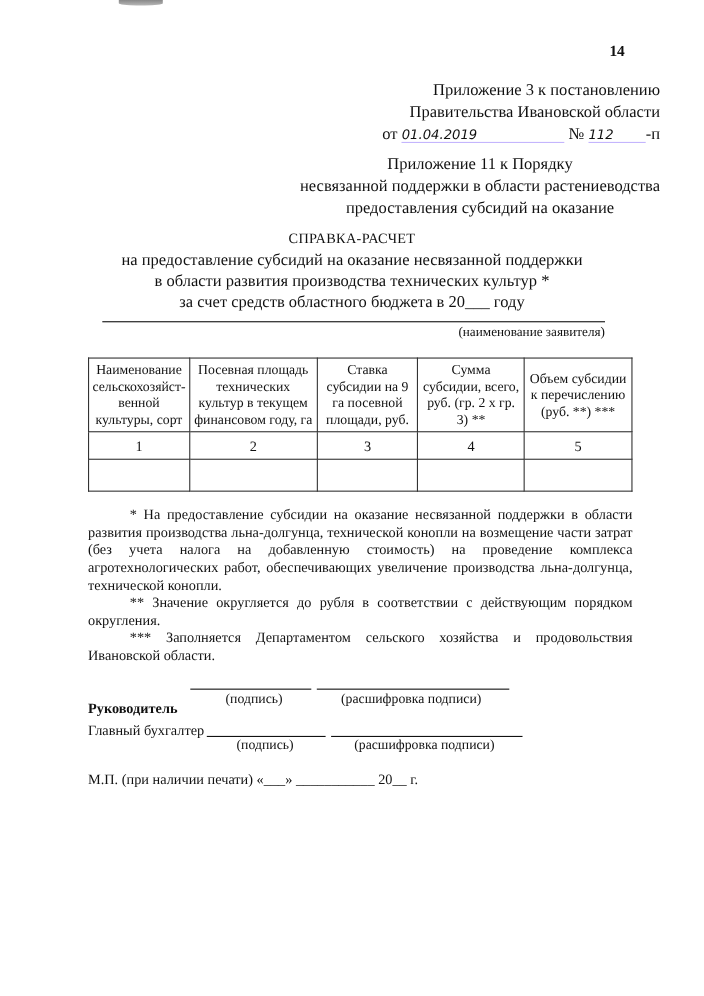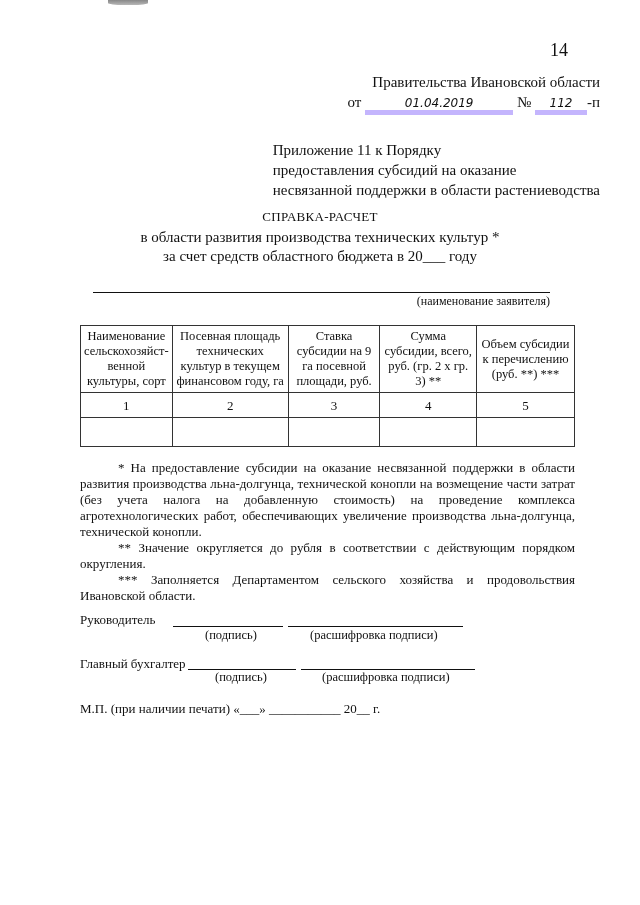--- a/index.html
+++ b/index.html
@@ -1,27 +1,27 @@
 <!DOCTYPE html>
 <html><head>
 <meta charset="utf-8">
 <style>
   html, body { margin:0; padding:0; background:#fff; }
   body { width:640px; height:905px; position:relative; overflow:hidden;
          font-family:"Liberation Serif", "DejaVu Serif", serif; color:#111; }
   .abs { position:absolute; }
   .scan-mark { left:108px; top:0; width:40px; height:5px;
     background:linear-gradient(#555,#999); border-radius:0 0 40% 40%; opacity:.7; }
-  .page-num { right:72px; top:40px; font-size:18px; }
+  .page-num { right:72px; top:40px; font-size:14px;font-weight:bold; }
   .approval { right:40px; top:72px; text-align:right; font-size:15px; line-height:20px; }
   .approval .hw { font-family:"DejaVu Sans", sans-serif; font-style:italic; font-size:12px;
-    display:inline-block; border-bottom:5px solid #c4b5fd; text-align:center; line-height:14px; }
+    display:inline-block; border-bottom:1px solid #c4b5fd; text-align:left; line-height:14px; }
   .hw-date { width:148px; }
   .hw-num { width:52px; }
-  .appendix { right:40px; top:140px; text-align:left; font-size:15px; line-height:20px;font-family:Liberation Serif, serif; }
+  .appendix { right:40px; top:140px; text-align:center; font-size:15px; line-height:20px;font-family:Liberation Serif, serif; }
   .title-block { left:0; right:0; top:206px; text-align:center; font-size:15px; line-height:19px; }
   .title-block .main { font-size:13px; letter-spacing:.3px; line-height:22px; }
   .applicant-line { left:93px; width:457px; top:292px; border-top:1px solid #111; }
   .applicant-caption { left:93px; width:457px; top:294px; text-align:right; font-size:12px; }
   table.calc { position:absolute; left:80px; top:325px; width:495px; border-collapse:collapse;
     font-size:12.5px; line-height:15px; }
   table.calc td { border:1px solid #333; text-align:center; vertical-align:middle; padding:2px 3px; }
   table.calc tr.hdr td { height:62px; }
   table.calc tr.nums td { height:20px; font-size:13px; }
   table.calc tr.empty td { height:24px; }
@@ -32,37 +32,39 @@
   .sig-cap { font-size:12.5px; }
 </style>
 </head>
 <body>
 
 <div class="abs scan-mark"></div>
 
 <div class="abs page-num">14</div>
 
 <div class="abs approval">
+  <div>Приложение 3 к постановлению</div>
   <div>Правительства Ивановской области</div>
   <div>
     <span>от</span>
     <span class="hw hw-date">01.04.2019</span>
     <span>№</span>
     <span class="hw hw-num">112</span><span>-п</span>
   </div>
 </div>
 
 <div class="abs appendix">
   <div>Приложение 11 к Порядку</div>
+  <div>несвязанной поддержки в области растениеводства</div>
   <div>предоставления субсидий на оказание</div>
-  <div>несвязанной поддержки в области растениеводства</div>
 </div>
 
 <div class="abs title-block">
   <div class="main">СПРАВКА-РАСЧЕТ</div>
+  <div>на предоставление субсидий на оказание несвязанной поддержки</div>
   <div>в области развития производства технических культур *</div>
   <div>за счет средств областного бюджета в 20___ году</div>
 </div>
 
 <div class="abs applicant-line"></div>
 <div class="abs applicant-caption">(наименование заявителя)</div>
 
 <table class="calc">
   <tbody>
       <tr class="hdr">
@@ -88,21 +90,21 @@
   </tr>
 </tbody>
   </table>
 
 <div class="abs notes">
   <p>* На предоставление субсидии на оказание несвязанной поддержки в области развития производства льна-долгунца, технической конопли на возмещение части затрат (без учета налога на добавленную стоимость) на проведение комплекса агротехнологических работ, обеспечивающих увеличение производства льна-долгунца, технической конопли.</p>
   <p>** Значение округляется до рубля в соответствии с действующим порядком округления.</p>
   <p>*** Заполняется Департаментом сельского хозяйства и продовольствия Ивановской области.</p>
 </div>
 
-<div class="abs sig" style="left:80px; top:612px;">Руководитель</div>
+<div class="abs sig" style="left:80px; top:636px;font-weight:bold;">Руководитель</div>
 <div class="abs sig-line" style="left:173px; top:614px; width:110px;"></div>
 <div class="abs sig-line" style="left:288px; top:614px; width:175px;"></div>
 <div class="abs sig-cap" style="left:205px; top:628px;">(подпись)</div>
 <div class="abs sig-cap" style="left:310px; top:628px;">(расшифровка подписи)</div>
 
 <div class="abs sig" style="left:80px; top:656px;">Главный бухгалтер</div>
 <div class="abs sig-line" style="left:188px; top:657px; width:108px;"></div>
 <div class="abs sig-line" style="left:301px; top:657px; width:174px;"></div>
 <div class="abs sig-cap" style="left:215px; top:670px;">(подпись)</div>
 <div class="abs sig-cap" style="left:322px; top:670px;">(расшифровка подписи)</div>

